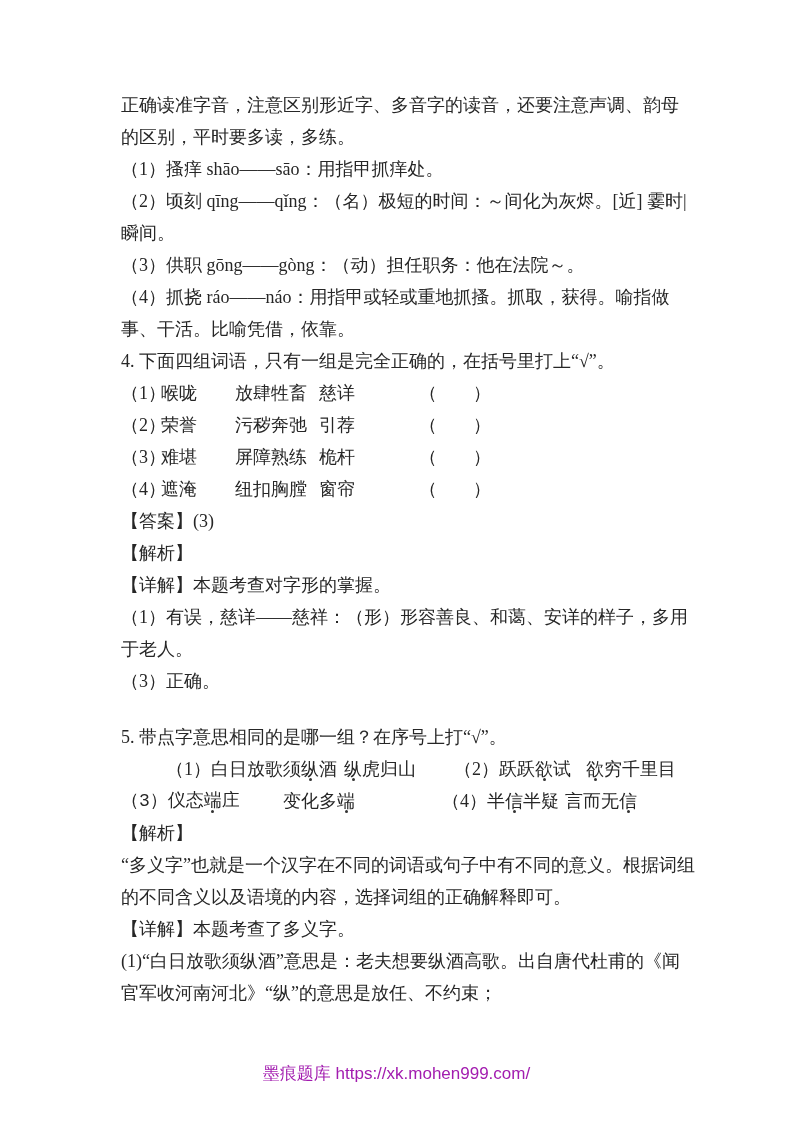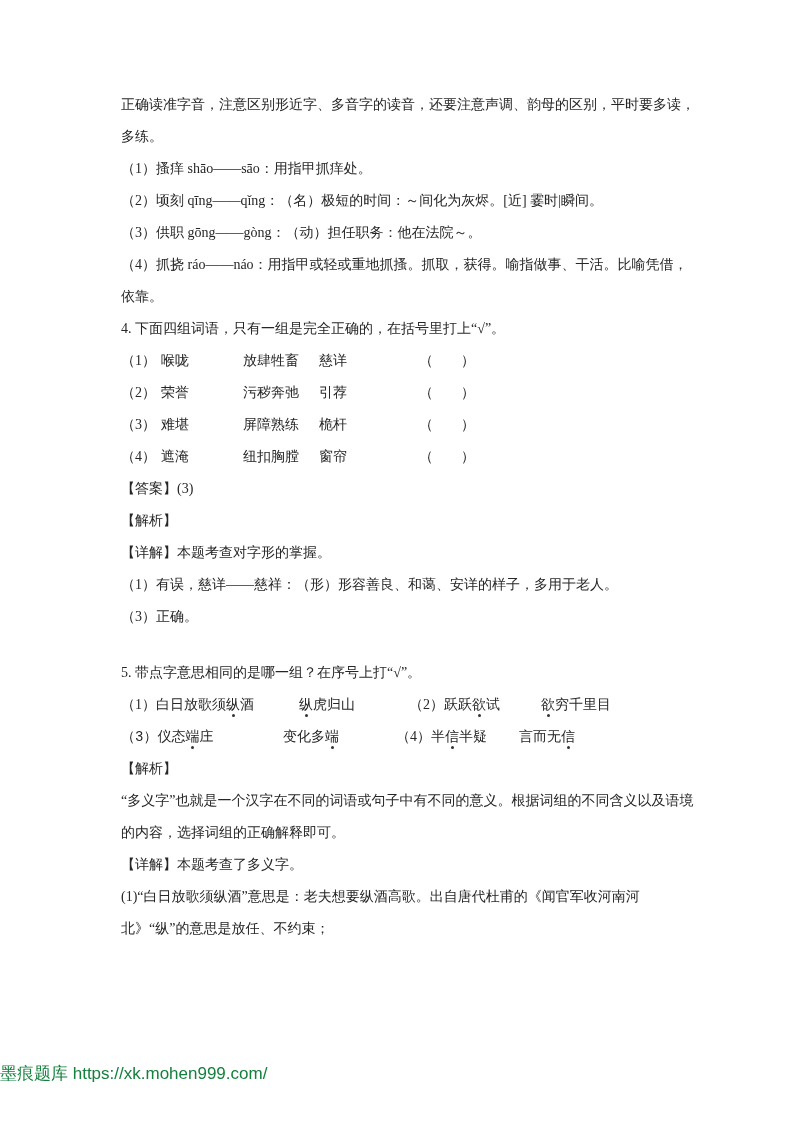--- a/index.html
+++ b/index.html
@@ -8,60 +8,61 @@
     background: #ffffff;
     position: relative;
     font-family: "Liberation Serif", "DejaVu Serif", serif;
     color: #262626;
     overflow: hidden;
   }
   .doc {
     position: absolute;
     left: 121px; top: 89px;
     width: 574px;
-    font-size: 14px;
+    font-size: 18px;
   }
   .ln { margin: 0; line-height: 32px; }
   
   .q4-row { display: flex; line-height: 32px; }
   .q4-row > span { flex: 0 0 auto; white-space: nowrap; }
   .q4-num { width: 40px; }
   .q4-w1 { width: 58px; }
   .q4-w2 { width: 52px; text-align: right; }
   .q4-w3 { width: 48px; }
   .q4-w4 { width: 100px; }
   
   .q5-sec { margin-top: 24px; }
   .q5-row { display: flex; line-height: 32px; }
   .q5-row .c { flex: 0 0 auto; white-space: nowrap; }
-  .r1 .c0 { width: 178px; }
+  .r1 .c0 { width: 178px; margin-left: 45px; }
   .r1 .c1 { width: 110px; }
   .r1 .c2 { width: 132px; }
   .r2 .c0 { width: 162px; font-family: Liberation Mono, monospace; }
   .r2 .c1 { width: 113px; }
-  .r2 .c2 { width: 123px; }
+  .r2 .c2 { width: 123px; margin-left: 46px; }
   
   .dot-char { position: relative; display: inline-block; }
   .dot-char::after {
     content: "";
     position: absolute;
     left: 50%; margin-left: -1.5px;
     bottom: 4px;
     width: 3px; height: 3px;
     border-radius: 50%;
     background: #333;
   }
   .footer {
     position: absolute;
     top: 1061px; left: 0;
     width: 100%;
+    text-align: center;
     font-family: "Liberation Sans", "DejaVu Sans", sans-serif;
     font-size: 17px;
     line-height: 26px;
-    color: #15803d;
+    color: #a21caf;
   }
 </style>
 </head>
 <body>
 
 <div class="doc">
 
   <p class="ln">正确读准字音，注意区别形近字、多音字的读音，还要注意声调、韵母的区别，平时要多读，多练。</p>
 
   <p class="ln">（1）搔痒 shāo——sāo：用指甲抓痒处。</p>

